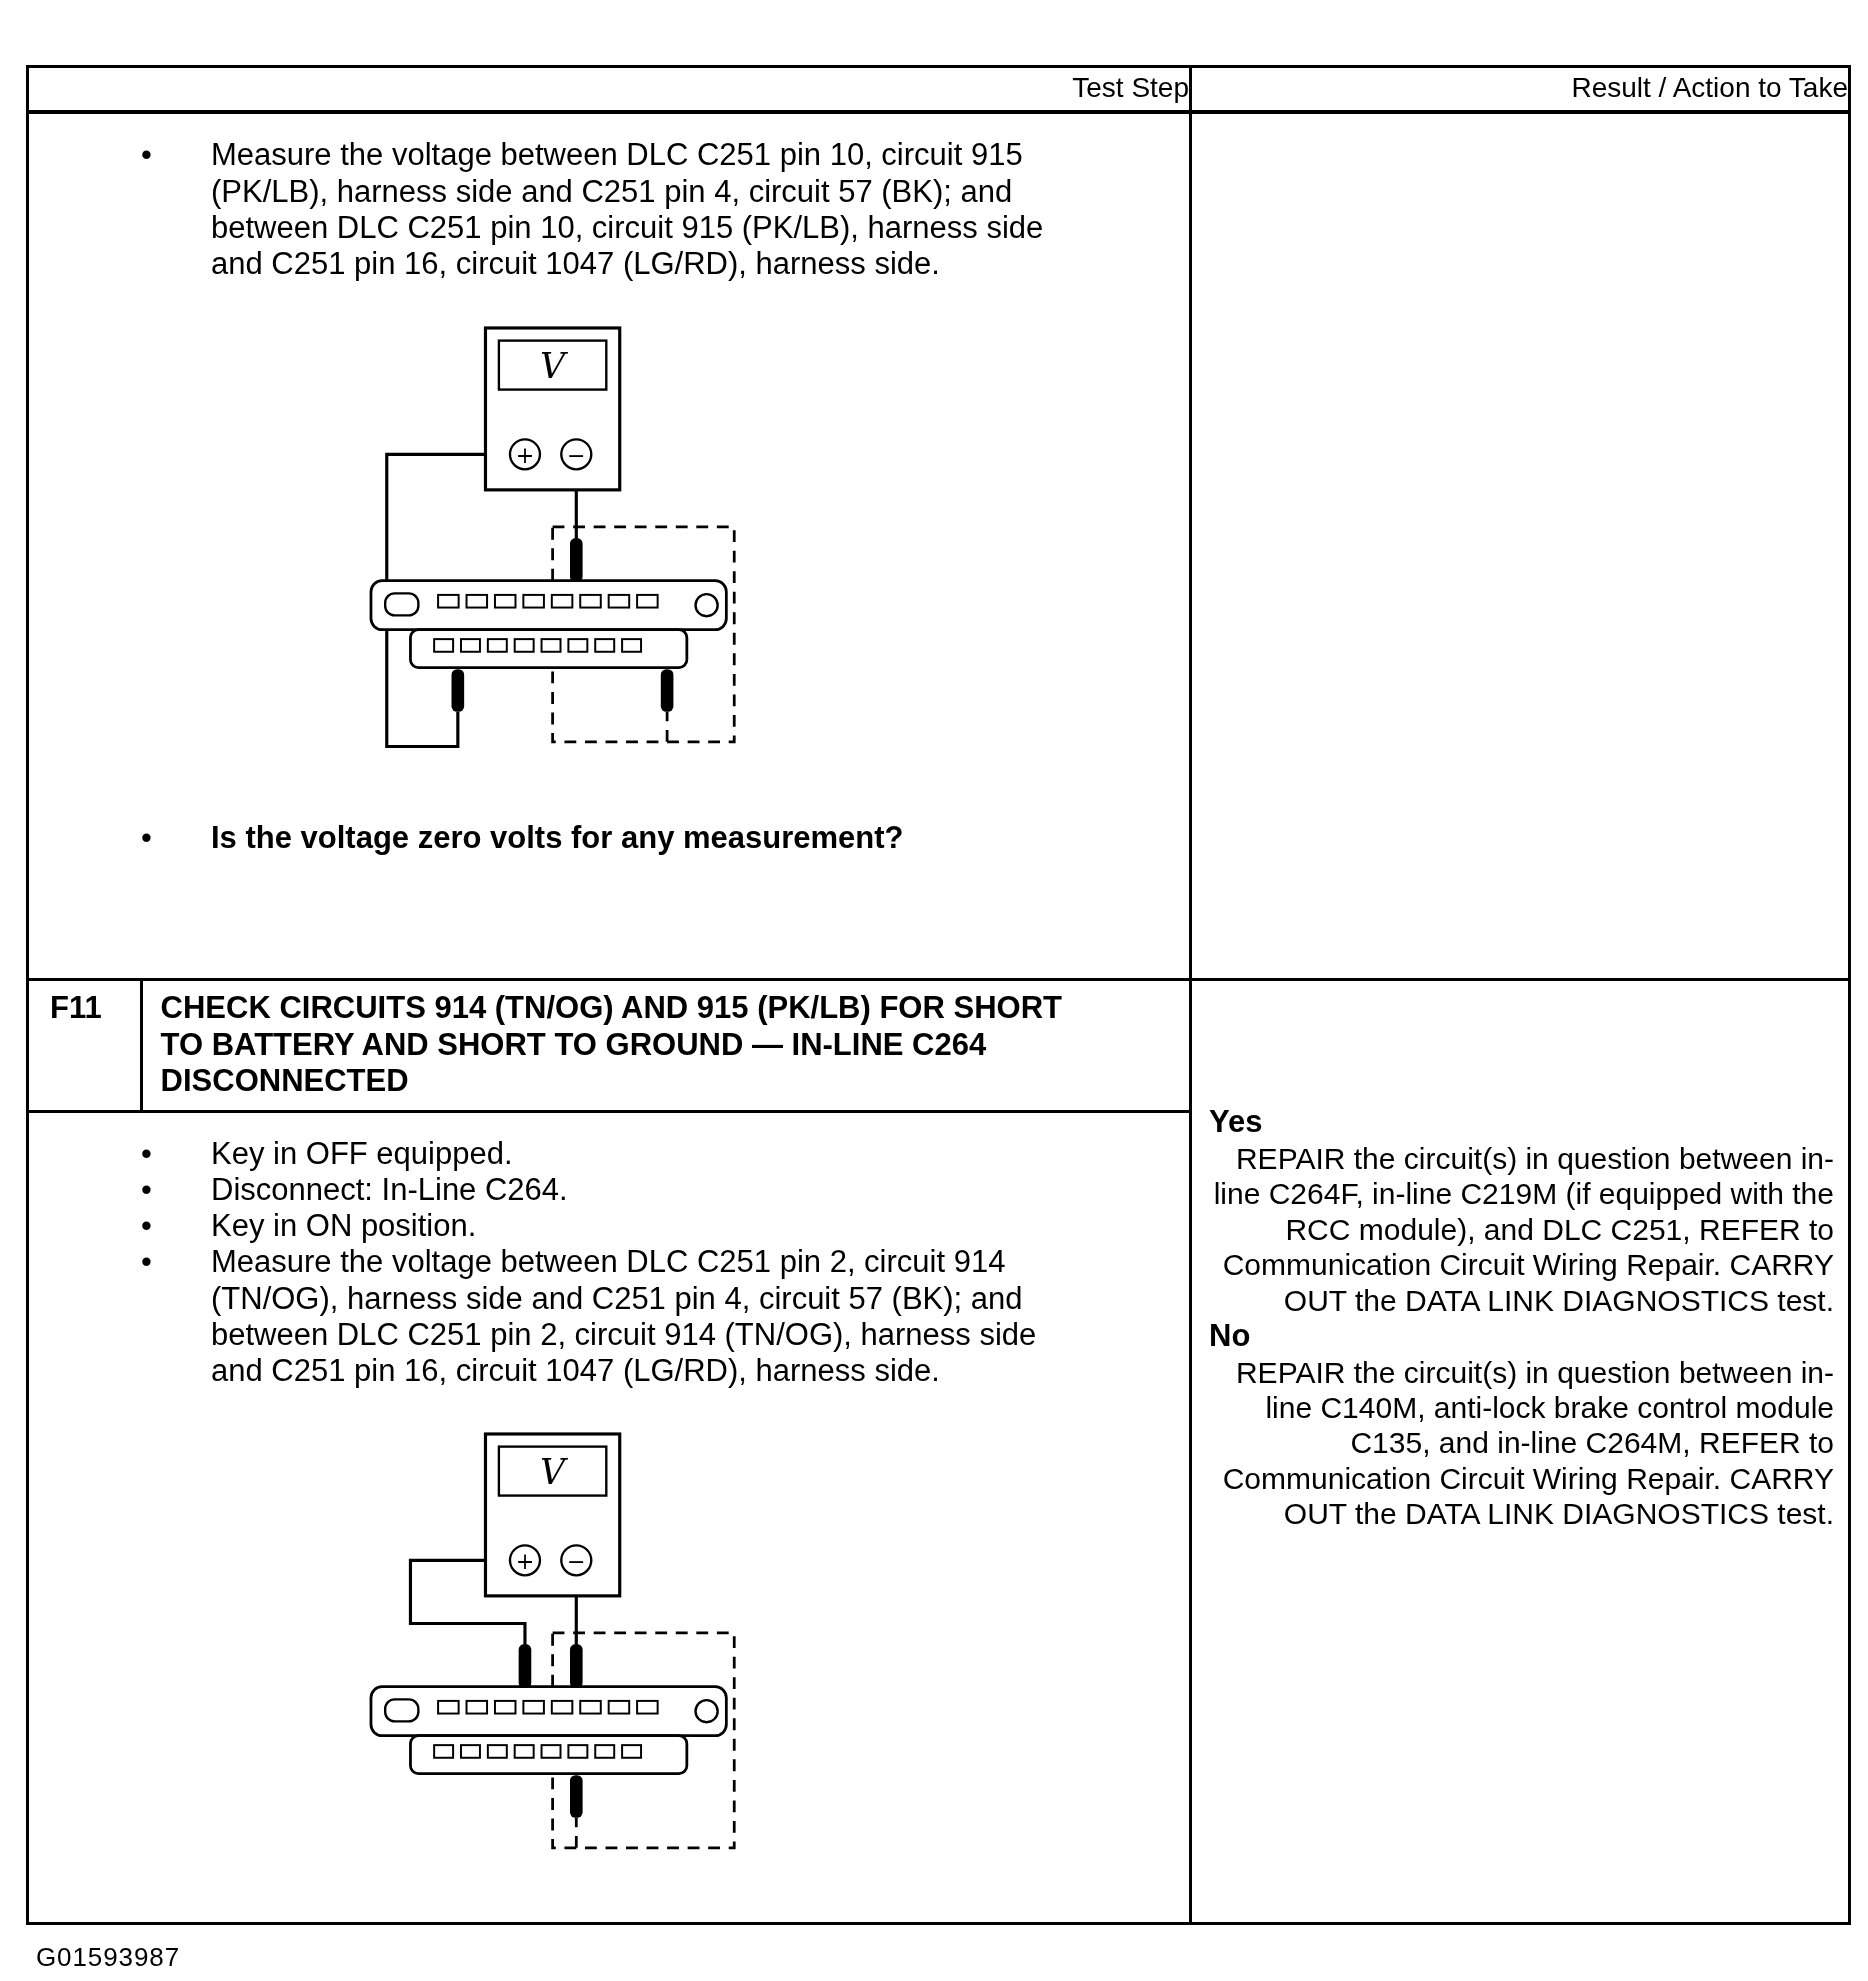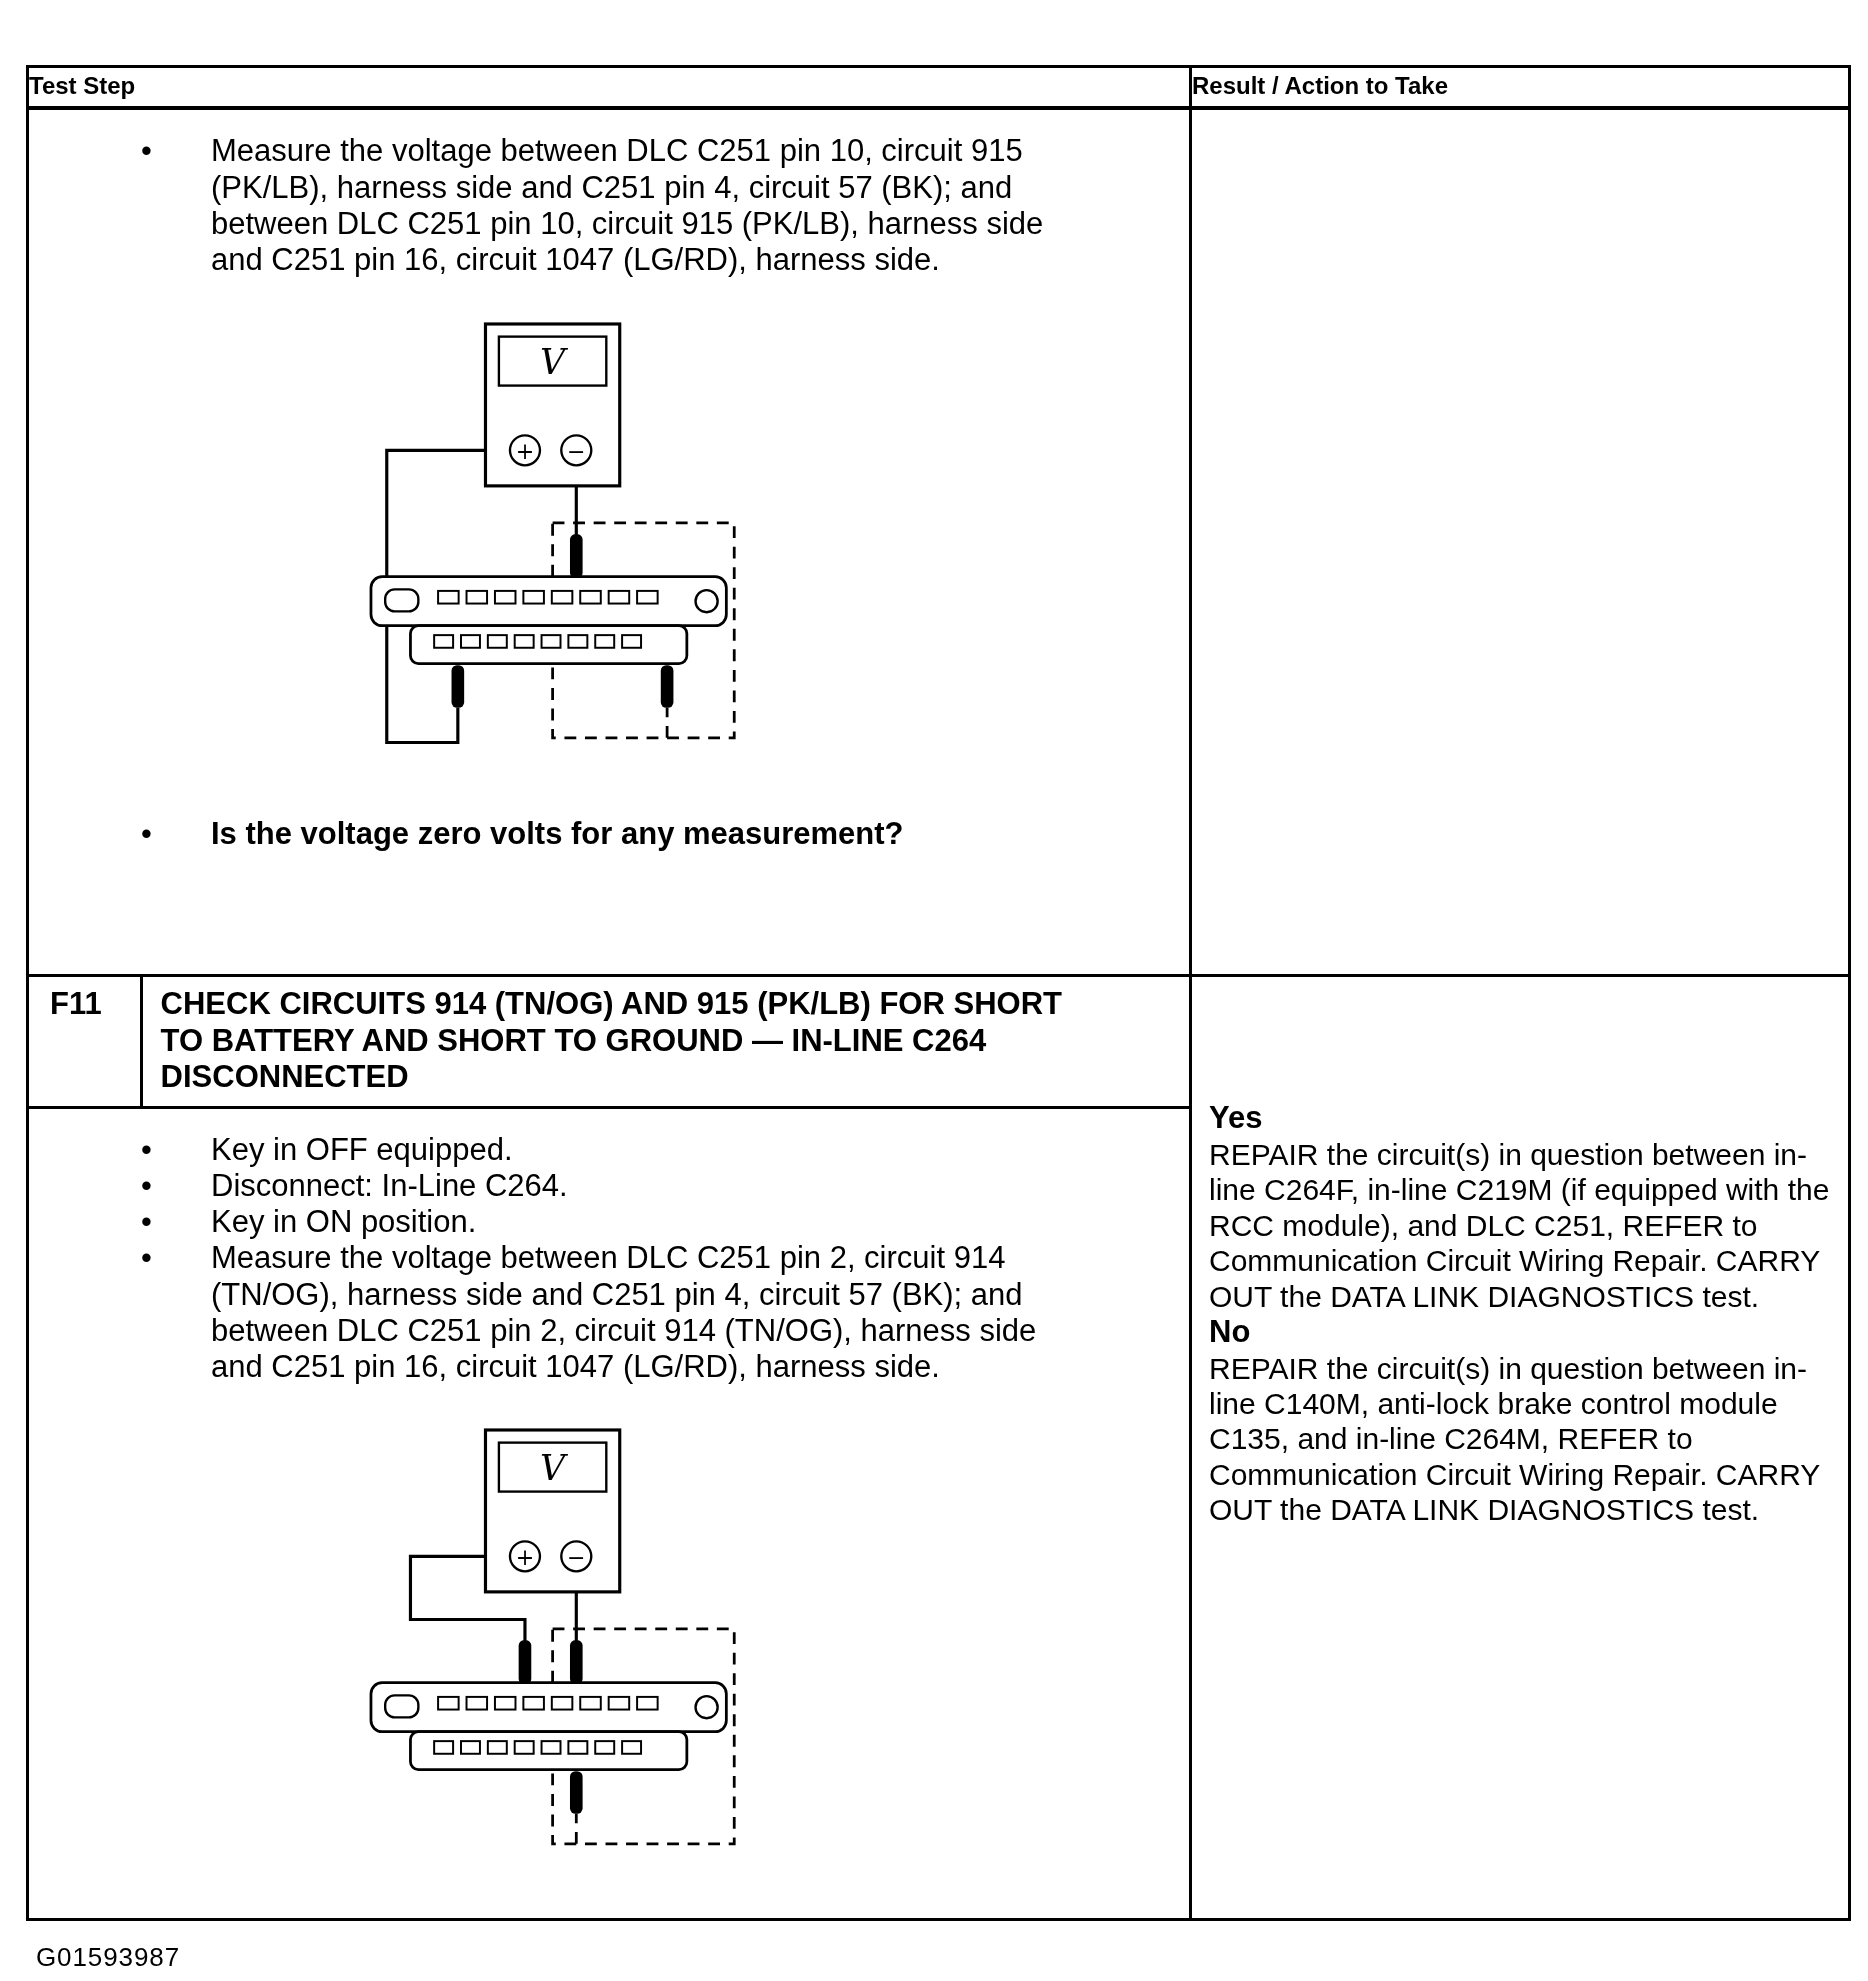--- a/index.html
+++ b/index.html
@@ -9,21 +9,21 @@
     color: #000;
     font-family: "Liberation Sans", sans-serif;
     position: relative;
   }
   .doc-table {
     position: absolute; left: 26px; top: 65px; width: 1819px;
     border: 3.5px solid #000;
     background: #fff;
   }
   .thead { display: flex; border-bottom: 4.4px solid #000; }
-  .th { font-weight: 700; font-size: 24px; text-align: left; padding: 4.4px 0 6.1px; }
+  .th { font-weight: 400; font-size: 28px; text-align: right; padding: 4.4px 0 6.1px; }
   .th-left { width: 1160px; border-right: 3.5px solid #000; }
   .th-right { flex: 1; }
 
   .step-row { display: flex; }
   .step-row + .step-row { border-top: 3.5px solid #000; }
   .row-f10 { min-height: 864px; }
   .row-f11 { min-height: 941px; }
 
   .step-left { width: 1160px; border-right: 3.5px solid #000; display: flex; flex-direction: column; }
   .step-right { flex: 1; padding: 0 14px 0 17px; }
@@ -37,21 +37,21 @@
   .bullet { display: flex; font-size: 31px; line-height: 1.17; }
   .bullet .dot { width: 54px; flex: none; }
   .bullet .btext { max-width: 869px; margin-left: 16px; }
   .question-row { margin-top: 26px; }
   .question-row .btext { font-weight: 700; }
 
   .diagram { margin: 37px 0 0 263px; display: block; }
 
   .result-block { padding-top: 123px; font-size: 30px; line-height: 1.18; }
   .result-head { font-weight: 700; font-size: 31px; }
-  .result-text { max-width: 625px; }
+  .result-text { max-width: 625px; text-align: right; }
 
   .figure-id { position: absolute; left: 36px; top: 1942px; font-size: 26px; letter-spacing: 0.9px; }
 
   .wire { stroke: #000; stroke-width: 4; fill: none; }
   .dashedbox { stroke: #000; stroke-width: 3.5; fill: none; stroke-dasharray: 15 11; }
   .probe { fill: #000; stroke: none; }
   .meter-v { font-family: "DejaVu Serif", serif; font-style: italic; font-size: 44px; }
   .term-sign { font-family: "DejaVu Sans", sans-serif; font-size: 28px; }
 </style>
 </head>

